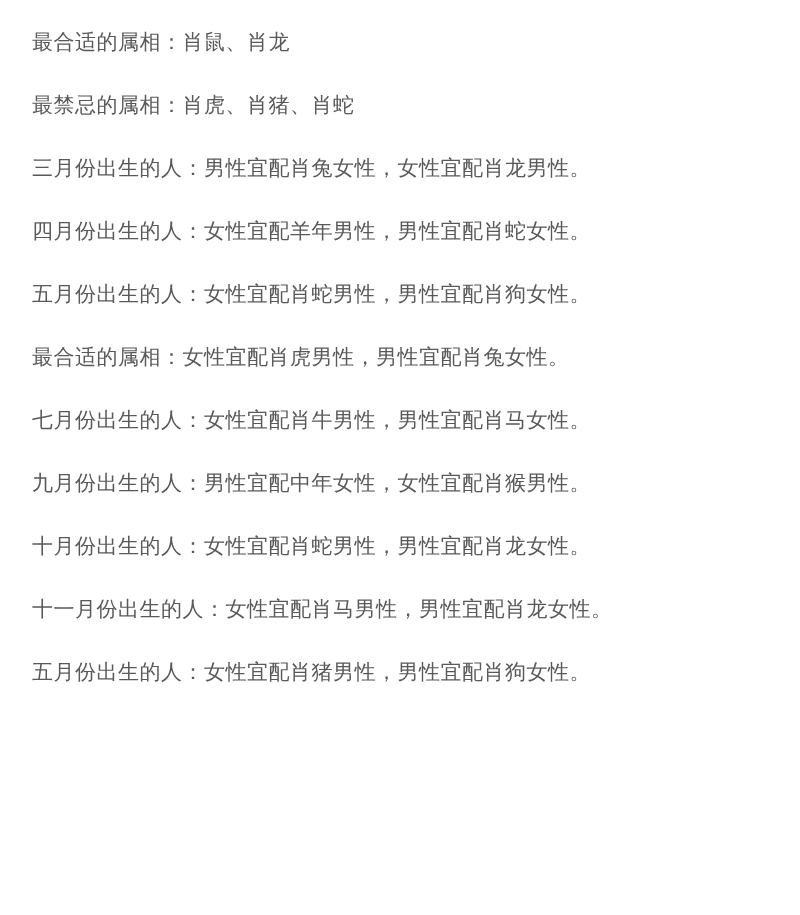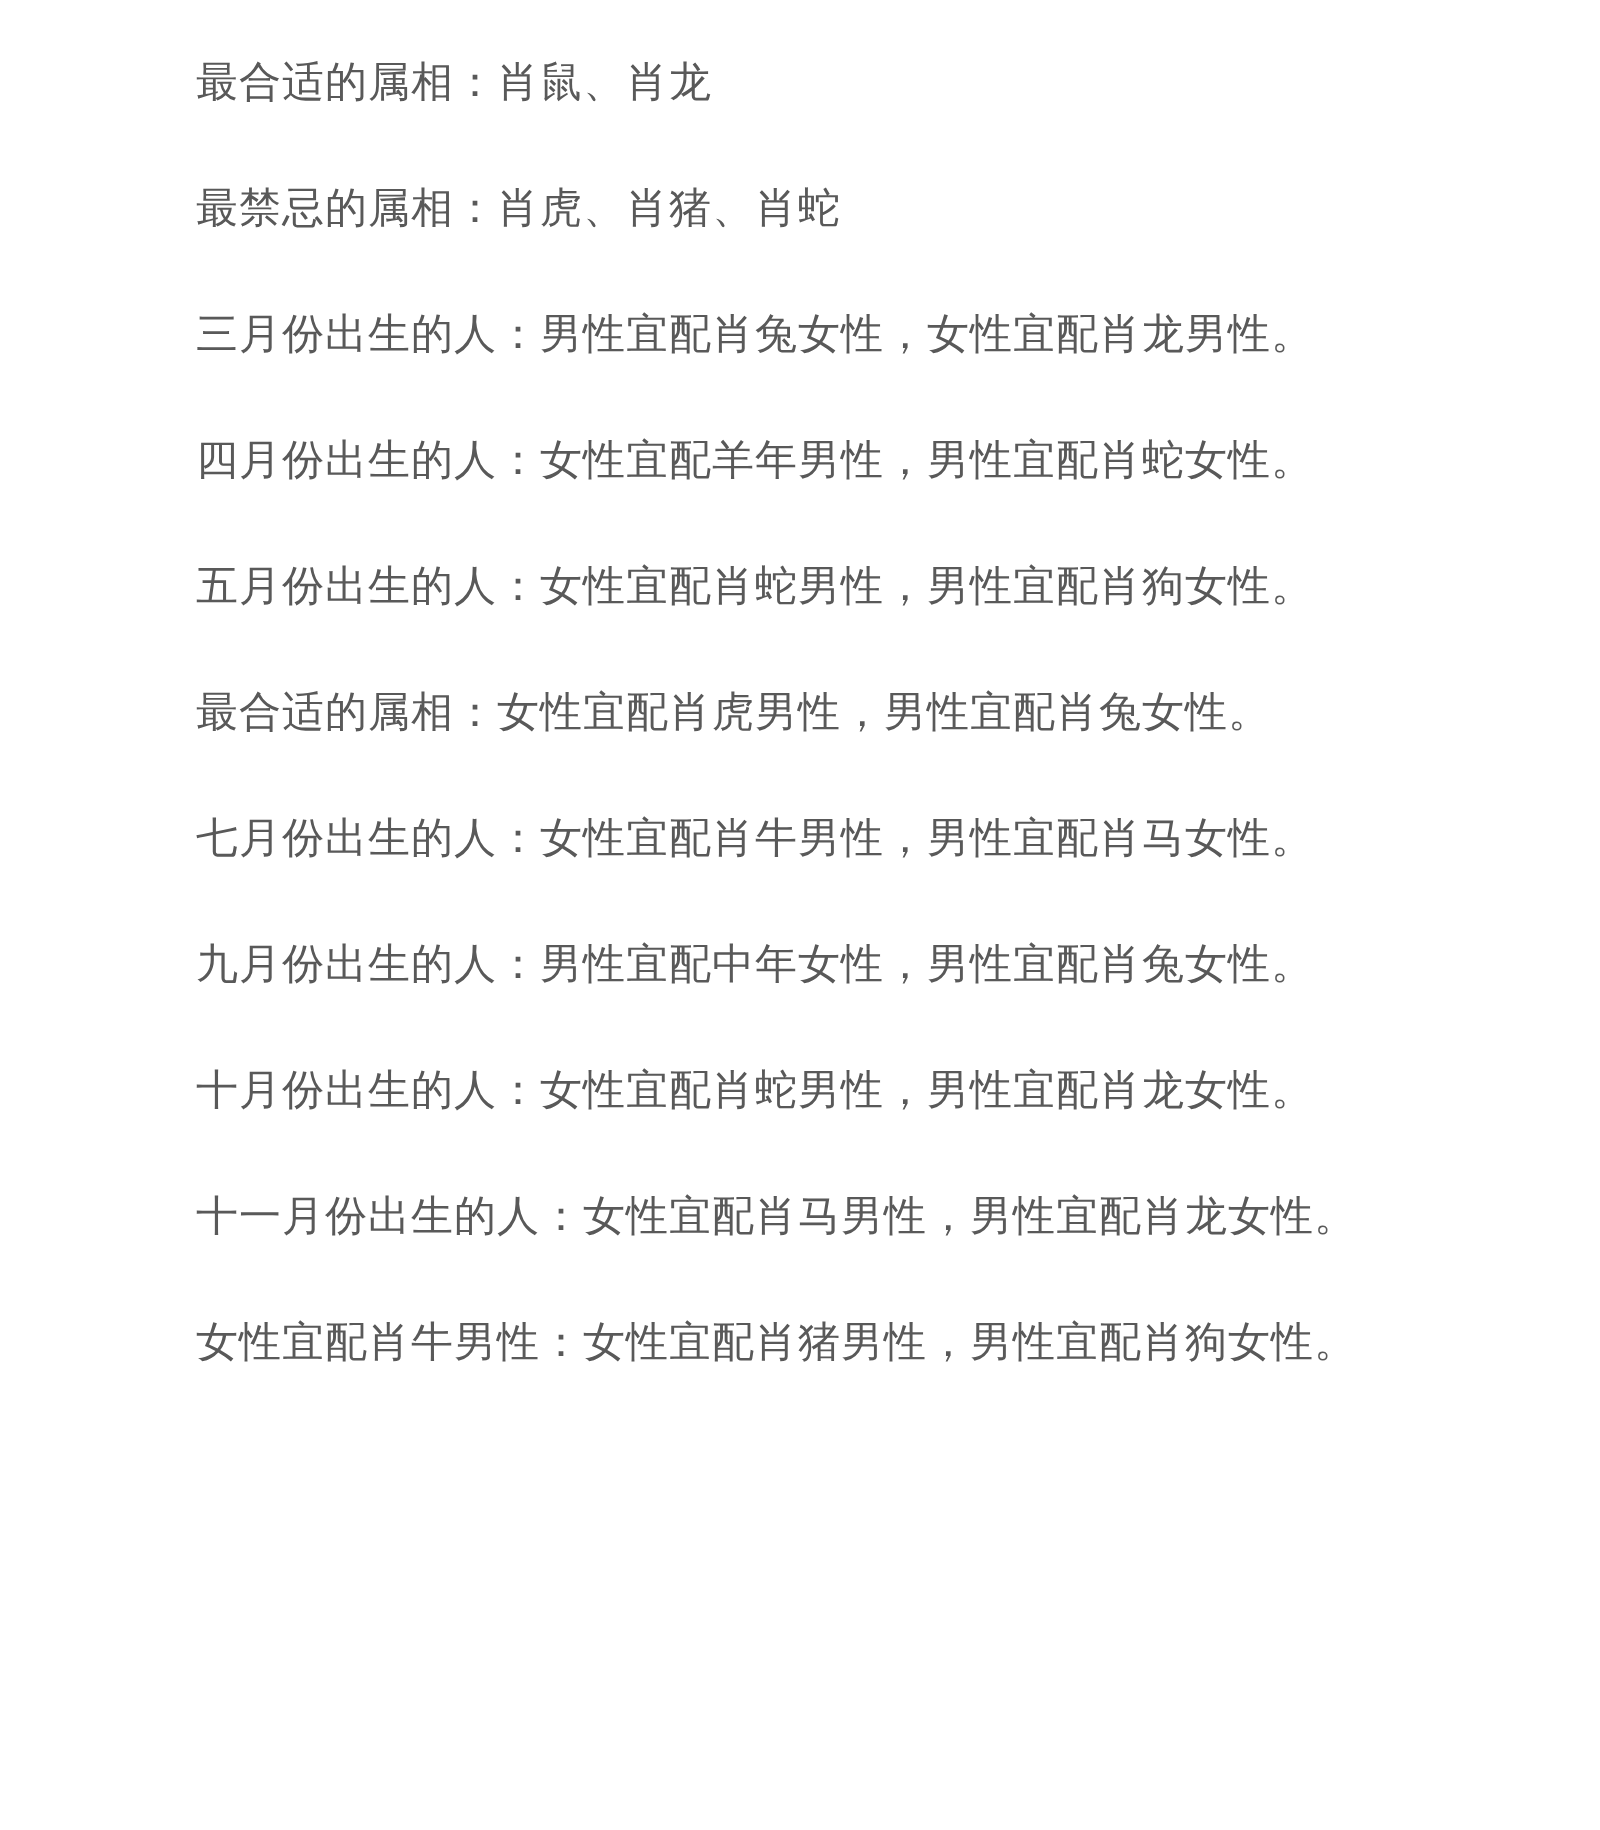--- a/index.html
+++ b/index.html
@@ -10,21 +10,21 @@
   body {
     width: 800px;
     height: 915px;
     overflow: hidden;
     font-family: "Liberation Sans", "DejaVu Sans", sans-serif;
   }
   .doc {
     box-sizing: border-box;
     width: 800px;
     height: 915px;
-    padding: 31px 60px 0 98px;
+    padding: 31px 60px 0 32px;
     background: #ffffff;
   }
   .doc p {
     margin: 0 0 41.5px 0;
     font-size: 21px;
     line-height: 21.5px;
     font-weight: 400;
     color: #595959;
     letter-spacing: 0.5px;
     white-space: nowrap;
@@ -38,17 +38,17 @@
 <body>
 
 <div class="doc">
   <p>最合适的属相：肖鼠、肖龙</p>
   <p>最禁忌的属相：肖虎、肖猪、肖蛇</p>
   <p>三月份出生的人：男性宜配肖兔女性，女性宜配肖龙男性。</p>
   <p>四月份出生的人：女性宜配羊年男性，男性宜配肖蛇女性。</p>
   <p>五月份出生的人：女性宜配肖蛇男性，男性宜配肖狗女性。</p>
   <p>最合适的属相：女性宜配肖虎男性，男性宜配肖兔女性。</p>
   <p>七月份出生的人：女性宜配肖牛男性，男性宜配肖马女性。</p>
-  <p>九月份出生的人：男性宜配中年女性，男性宜配肖兔女性。</p>
+  <p>九月份出生的人：男性宜配中年女性，女性宜配肖猴男性。</p>
   <p>十月份出生的人：女性宜配肖蛇男性，男性宜配肖龙女性。</p>
   <p>十一月份出生的人：女性宜配肖马男性，男性宜配肖龙女性。</p>
-  <p>女性宜配肖牛男性：女性宜配肖猪男性，男性宜配肖狗女性。</p>
+  <p>五月份出生的人：女性宜配肖猪男性，男性宜配肖狗女性。</p>
 </div>
 
 </body></html>

